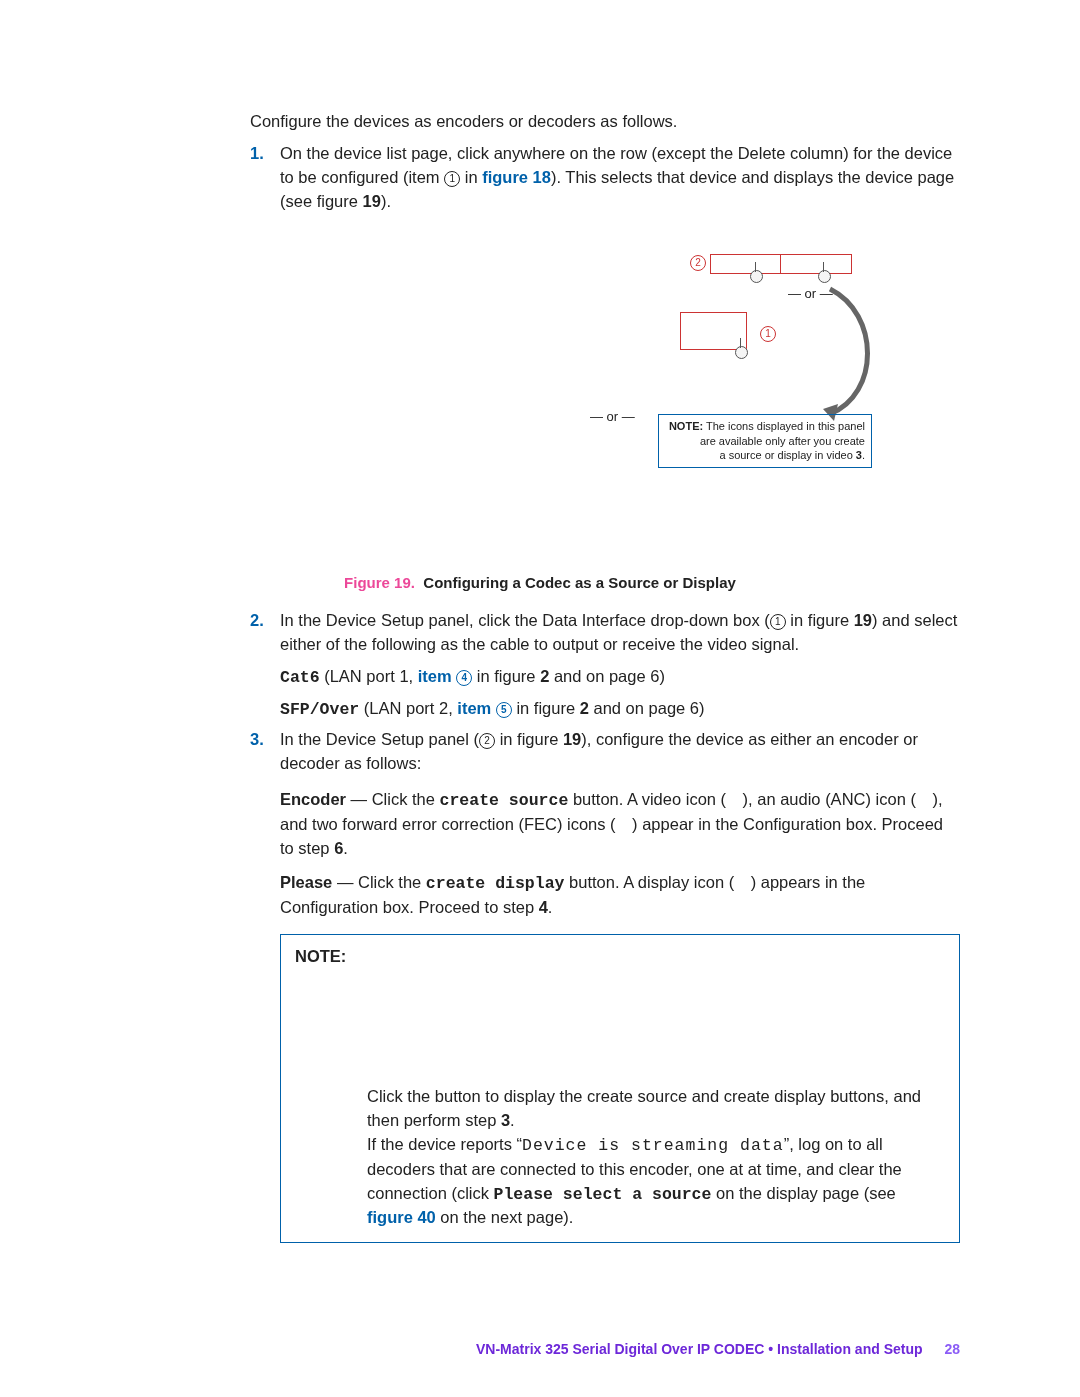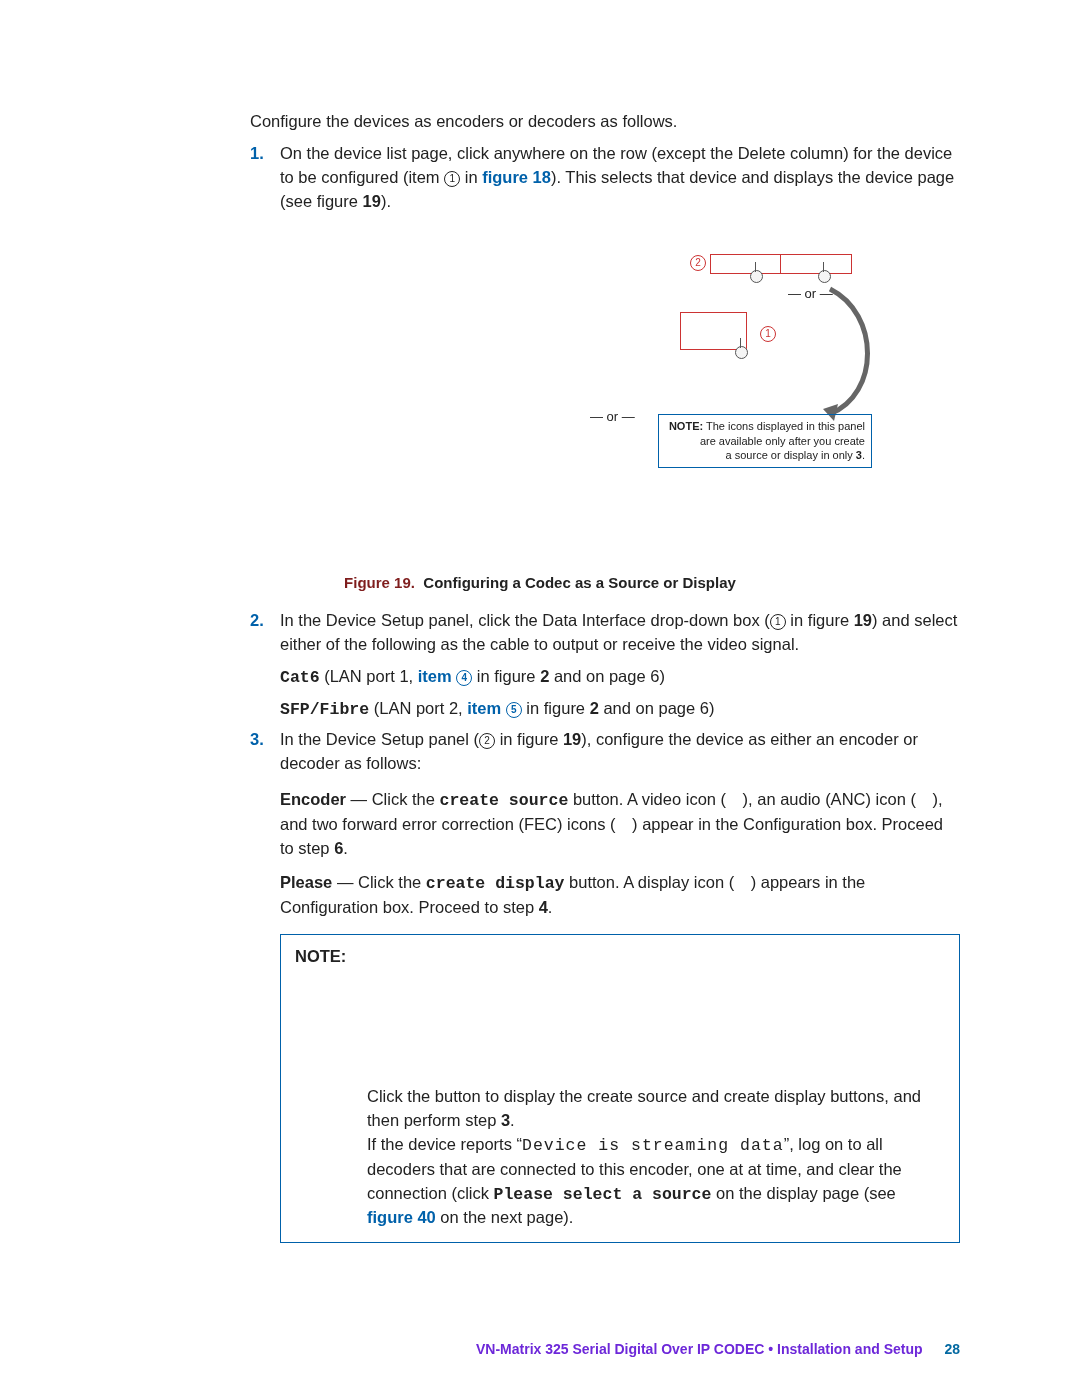--- a/index.html
+++ b/index.html
@@ -88,21 +88,21 @@
   .notebox .nl { font-weight:bold; }
   .arrowcurve {
     position:absolute;
   }
   .caption {
     text-align:center;
     font-size:15px;
     font-weight:bold;
     margin:4px 0 18px 0;
   }
-  .caption .fl { color:#7f1d1d;text-align:center; }
+  .caption .fl { color:#ec4899;text-align:center; }
 
   .step2block, .step2sub, .step3block, .step3sub { margin-top:8px; }
 
   .big-note {
     margin: 14px 0 0 160px;
     border:1.3px solid #0061AA;
     padding:10px 14px 12px 14px;
     font-size:16.5px;
     line-height:1.45;
     display:flex;
@@ -112,21 +112,21 @@
   .gap { height:140px;}
 
   .footer {
     position:absolute;
     bottom:40px;
     right:120px;
     font-size:14px;
     font-weight:bold;
   }
   .footer .title{ color:#6d28d9; }
-  .footer .pg{ color:#0369a1; margin-left:18px; }
+  .footer .pg{ color:#8b5cf6; margin-left:18px; }
 </style>
 </head>
 <body>
 
 <div class="page">
 
   <div class="indent-main">
 
     <div class="intro">Configure the devices as encoders or decoders as follows.</div>
 
@@ -158,41 +158,41 @@
       <path d="M10 5 C 60 30, 60 110, 10 130" stroke="#666" stroke-width="5" fill="none"></path>
       <polygon points="3,125 18,120 14,137" fill="#666"></polygon>
     </svg>
 
     <span class="orlabel" style="left:310px;top:165px;">— or —</span>
 
     <div class="notebox" style="left:378px;top:170px;width:200px;text-align:right;">
       <span class="nl">NOTE:</span>
       <span>The icons displayed in this panel</span><br>
       <span style="margin-left:34px;display:inline-block">are available only after you create</span><br>
-      <span style="margin-left:34px;display:inline-block"><span>a source or display in only </span><span class="bold">3</span>.</span>
+      <span style="margin-left:34px;display:inline-block"><span>a source or display in video </span><span class="bold">3</span>.</span>
     </div>
   </div>
 
   <div class="caption">
     <span class="fl">Figure 19.</span>
     &nbsp;<span>Configuring a Codec as a Source or Display</span>
   </div>
 
   <div class="indent-main">
 
     <div class="li">
       <span class="li-num">2.</span>
       <span>In the Device Setup panel, click the Data Interface drop-down box (</span><span class="cnum">1</span><span> in figure </span><span class="bold">19</span><span>) and select either of the following as the cable to output or receive the video signal.</span>
 
       <div class="step2sub">
         <span class="mono">Cat6</span><span> (LAN port 1, </span><span class="link-blue"><span>item </span><span class="cnum" style="border-color:#0061AA;color:#0061AA">4</span></span><span> in figure </span><span class="bold">2</span><span> and on page 6)</span>
       </div>
 
       <div class="step2sub">
-        <span class="mono">SFP/Fibre</span><span> (LAN port 2, </span><span class="link-blue"><span>item </span><span class="cnum" style="border-color:#0061AA;color:#0061AA">5</span></span><span> in figure </span><span class="bold">2</span><span> and on page 6)</span>
+        <span class="mono">SFP/Over</span><span> (LAN port 2, </span><span class="link-blue"><span>item </span><span class="cnum" style="border-color:#0061AA;color:#0061AA">5</span></span><span> in figure </span><span class="bold">2</span><span> and on page 6)</span>
       </div>
     </div>
 
     <div class="li">
       <span class="li-num">3.</span>
       <span>In the Device Setup panel (</span><span class="cnum">2</span><span> in figure </span><span class="bold">19</span><span>), configure the device as either an encoder or decoder as follows:</span>
 
       <div class="step3sub" style="margin-top:12px;">
         <span class="bold">Encoder</span><span> — Click the </span><span class="mono">create source</span><span> button. A video icon ( ), an audio (ANC) icon ( ), and two forward error correction (FEC) icons ( ) appear in the Configuration box. Proceed to step </span><span class="bold">6</span>.
       </div>

